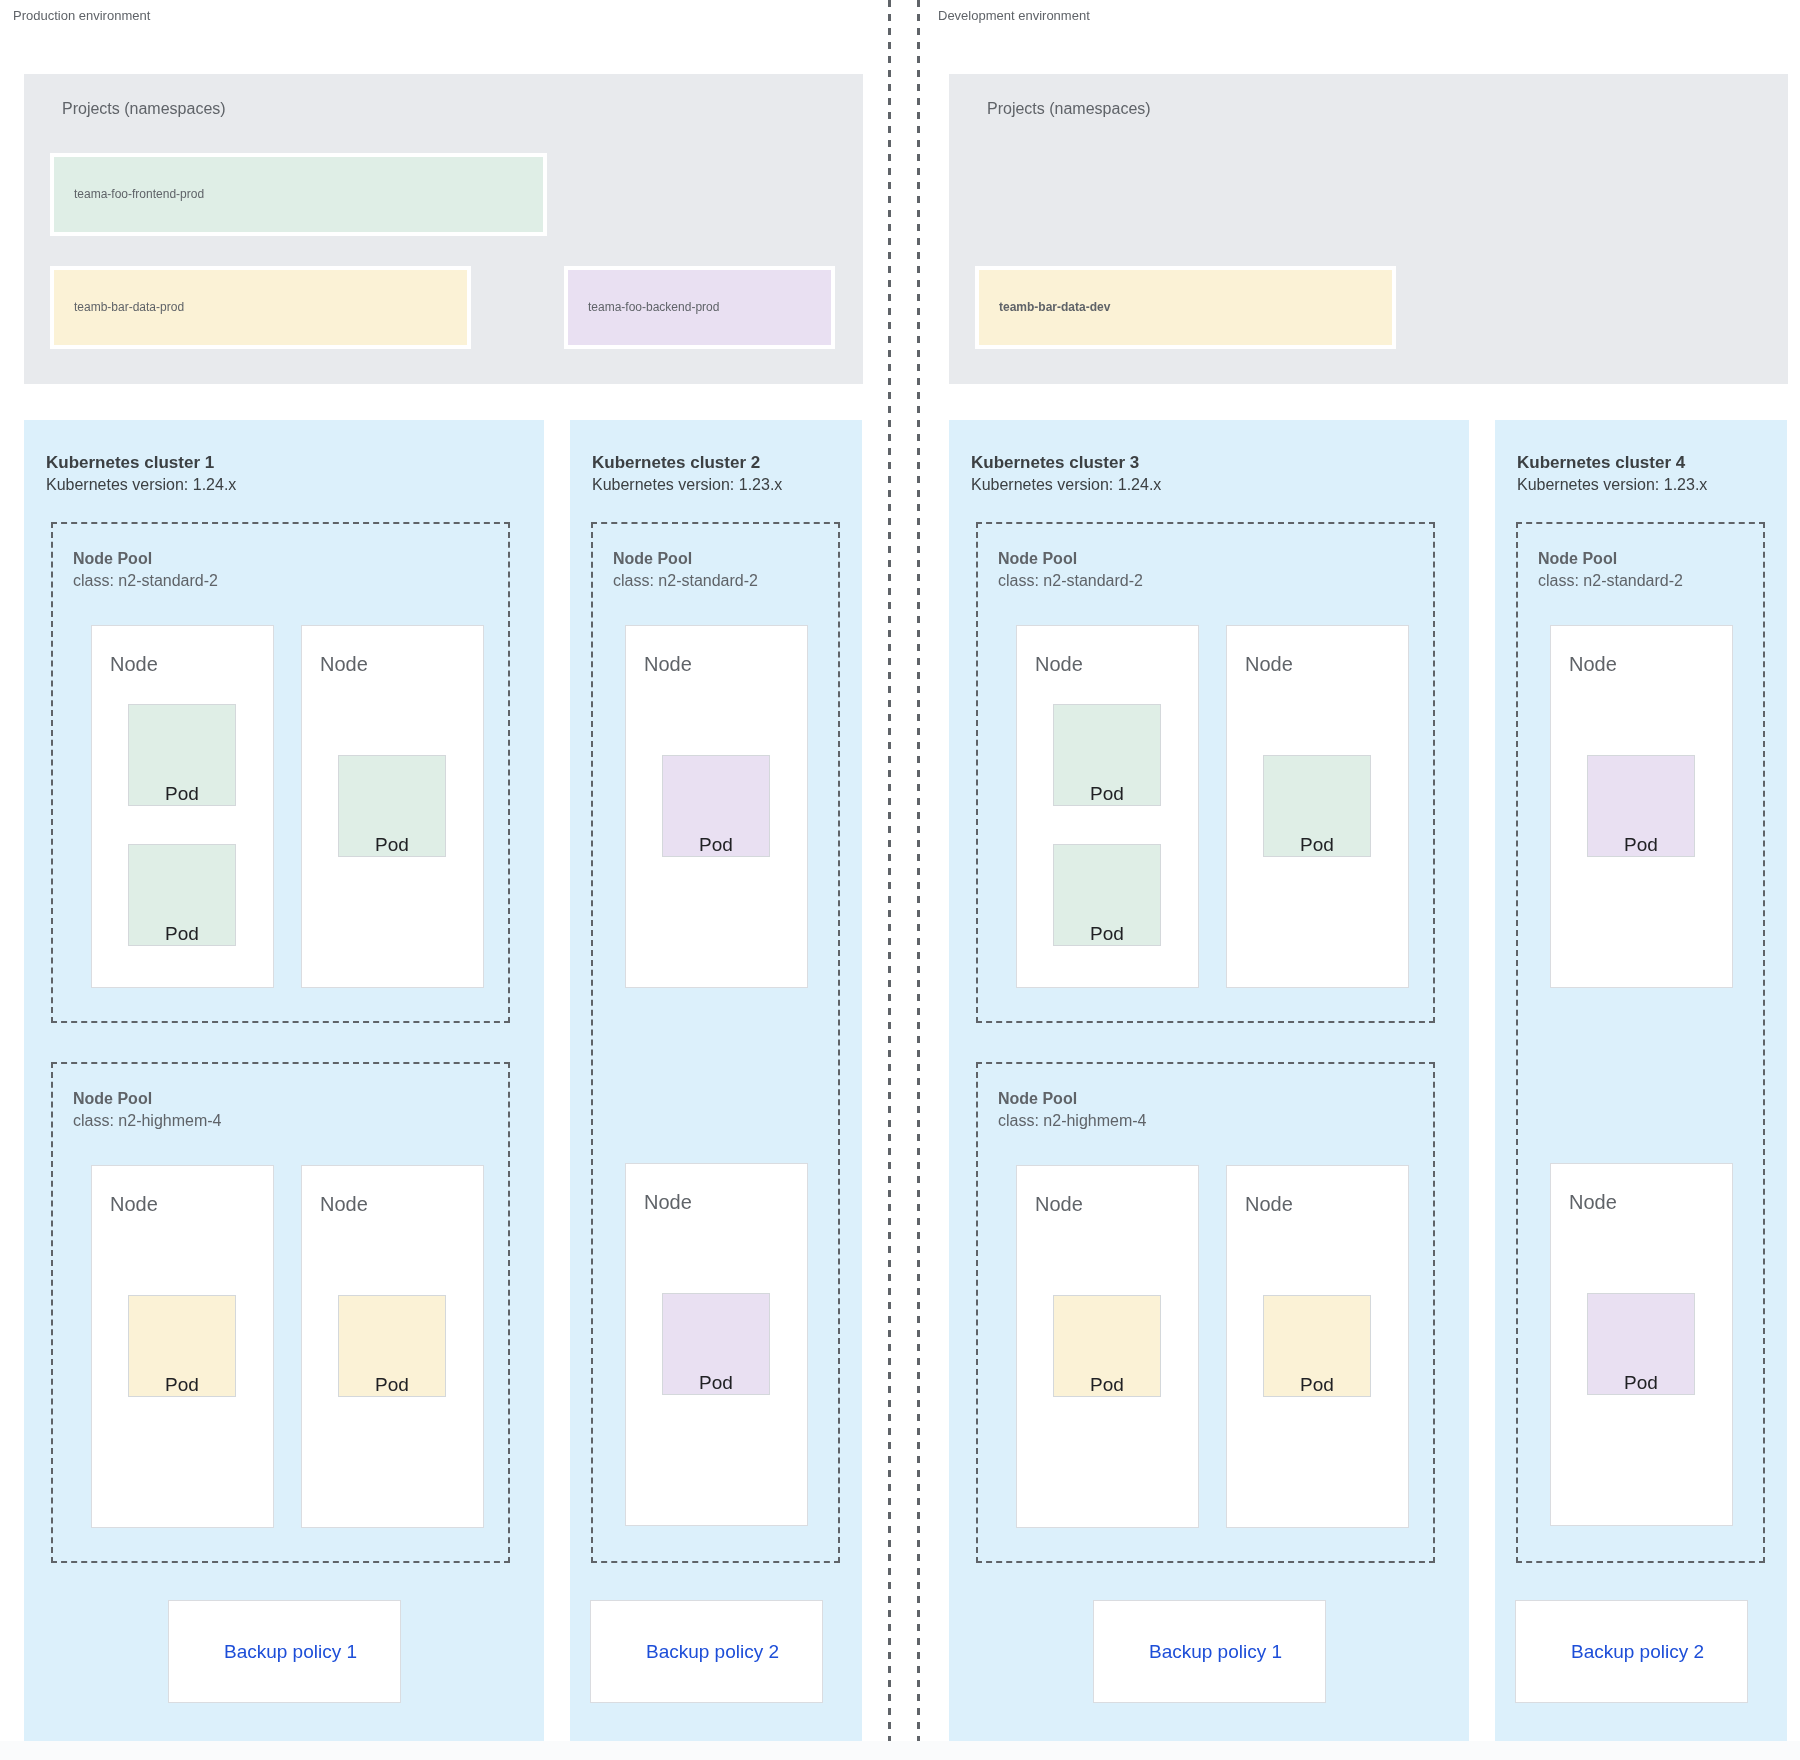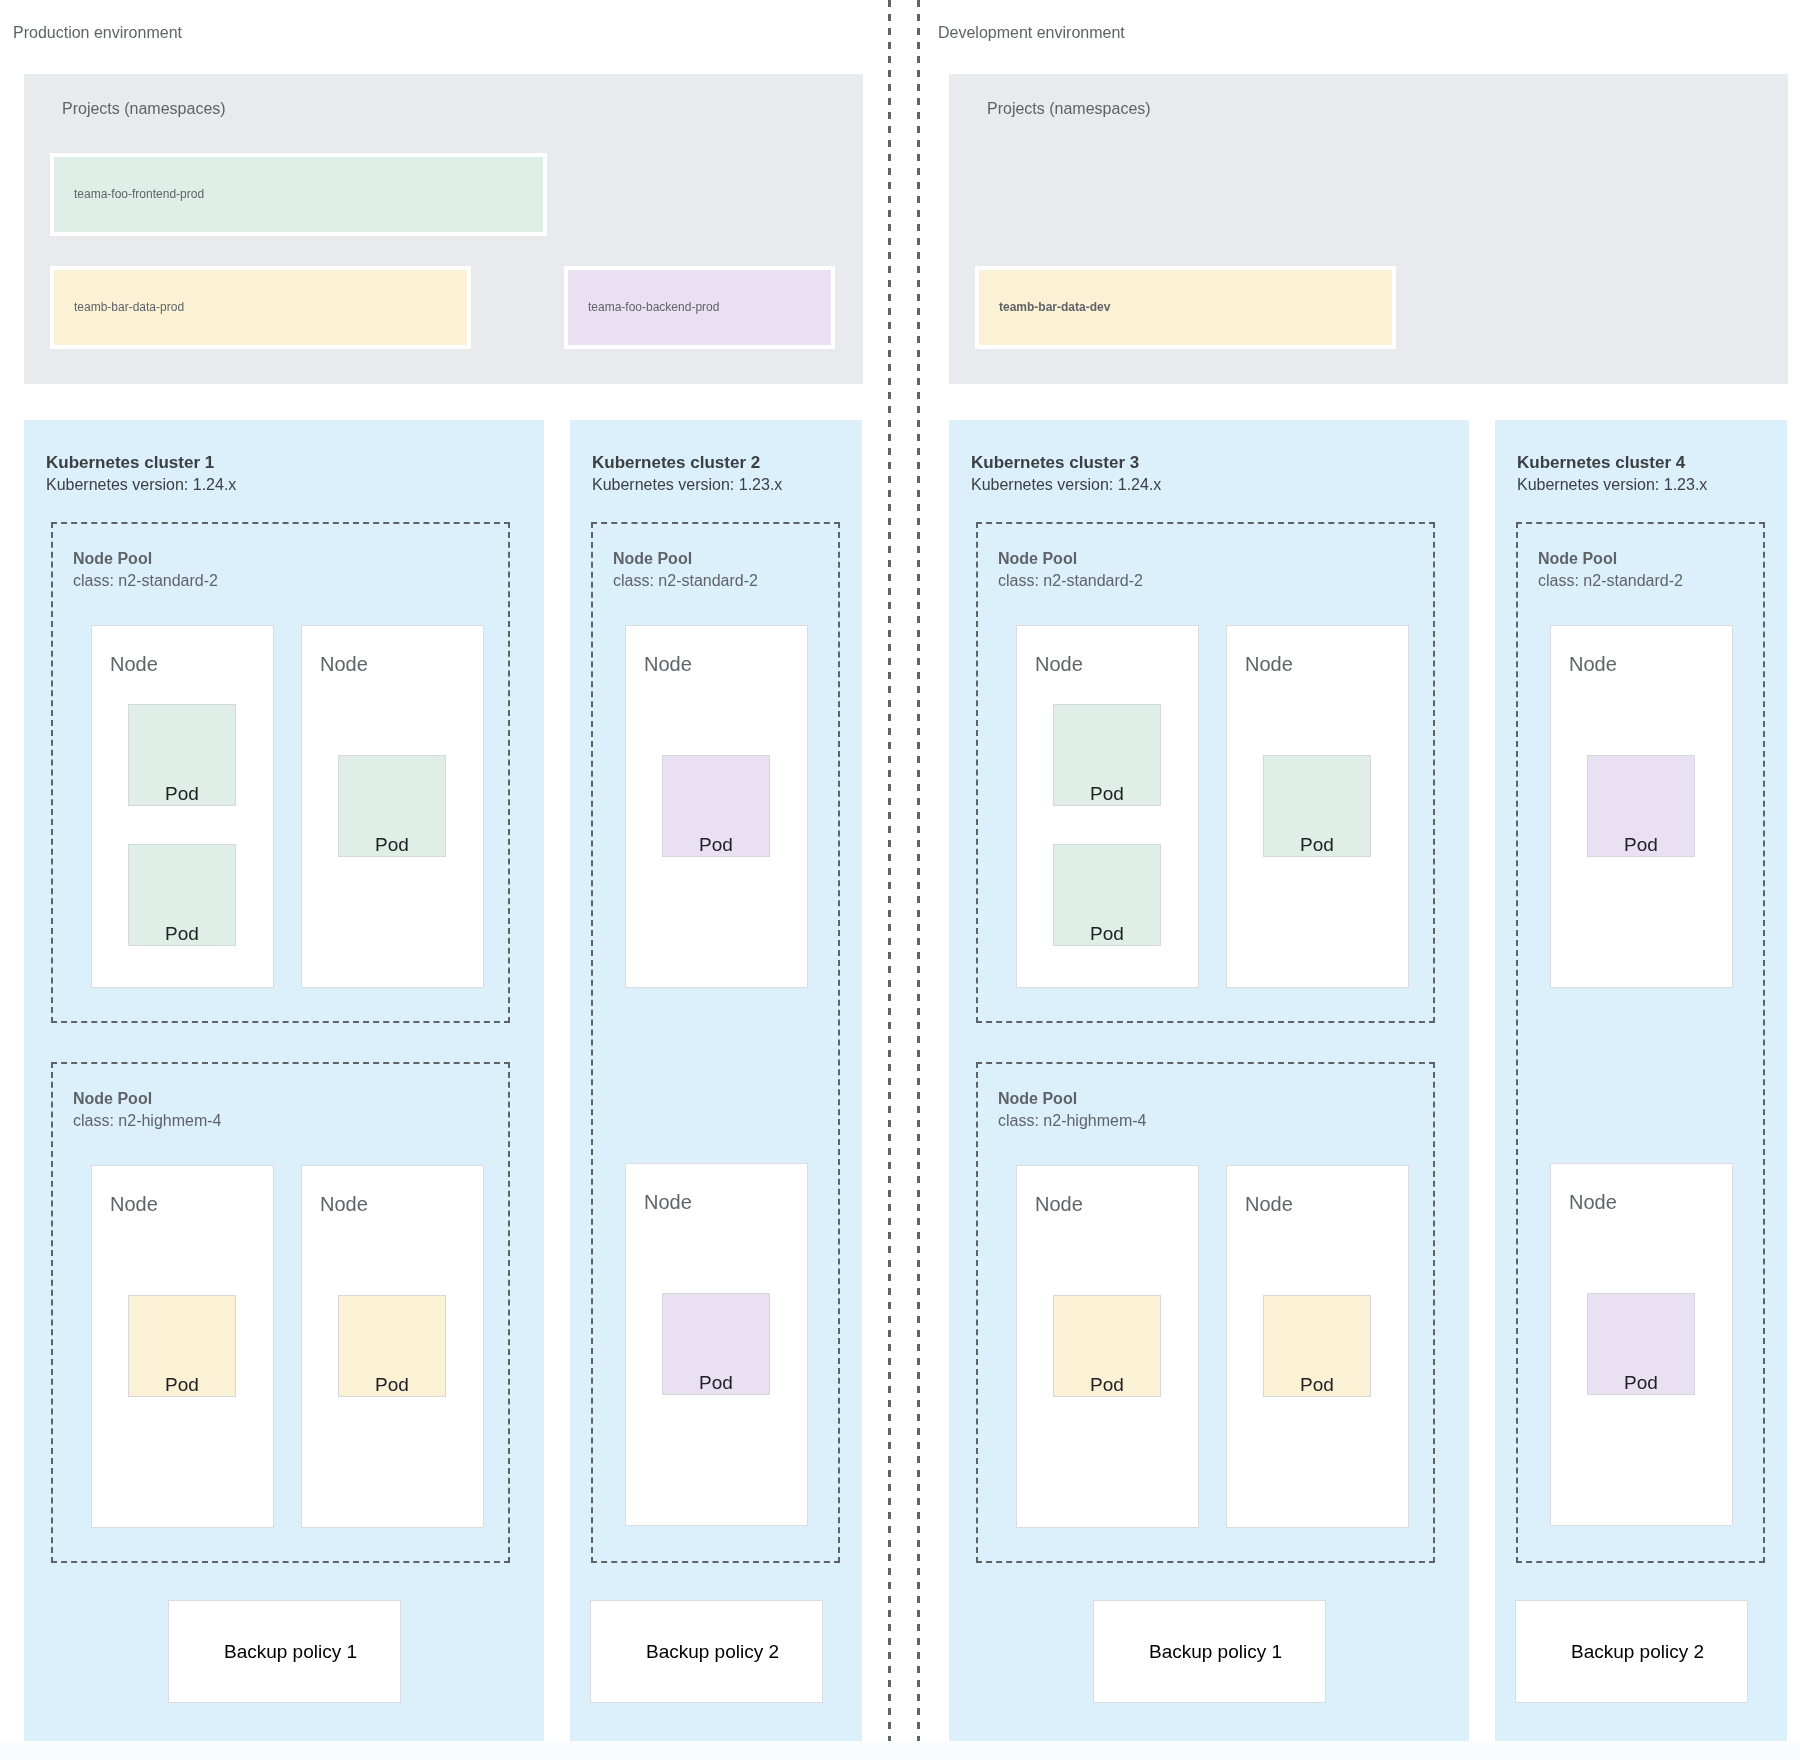--- a/index.html
+++ b/index.html
@@ -6,21 +6,21 @@
   body{
     position:relative;
     width:1800px;height:1760px;
     background:#ffffff;
     font-family:"Liberation Sans", sans-serif;
     overflow:hidden;
   }
   .env{position:absolute;top:0;height:1760px;width:880px;}
   .env-0{left:0;}
   .env-1{left:925px;}
-  .env-title{position:absolute;left:13px;top:24px;font-size:16px;color:#5F6368;white-space:nowrap;}
+  .env-title{position:absolute;left:13px;top:8px;font-size:13px;color:#5F6368;white-space:nowrap;}
 
   .projects-box{position:absolute;left:24px;top:74px;width:839px;height:310px;background:#E8EAED;}
   .projects-title{position:absolute;left:38px;top:26px;font-size:16px;color:#5F6368;}
   .project-item{position:absolute;height:83px;border:4px solid #ffffff;box-sizing:border-box;}
   .slot-a{left:26px;top:79px;width:497px;}
   .slot-b{left:26px;top:192px;width:421px;}
   .slot-c{left:540px;top:192px;width:271px;}
   .project-label{display:block;margin-left:20px;line-height:75px;font-size:12px;color:#5F6368;white-space:nowrap;}
 
   .cluster{position:absolute;top:420px;height:1321px;background:#DCF0FB;}
@@ -44,21 +44,21 @@
   .node-t2{left:32px;top:639px;}
   .node-label{position:absolute;left:18px;top:27px;font-size:20px;color:#5F6368;}
 
   .pod{position:absolute;left:36px;width:108px;height:102px;border:1px solid #D4D8DB;box-sizing:border-box;
        display:flex;align-items:flex-end;justify-content:center;font-size:19px;color:#202124;}
   .pod-s1{top:78px;}
   .pod-s2{top:218px;}
   .pod-c{top:129px;}
 
   .backup{position:absolute;top:1180px;width:233px;height:103px;background:#ffffff;border:1px solid #DADCE0;box-sizing:border-box;
-          display:flex;align-items:center;justify-content:center;font-size:19px;color:#000000;white-space:nowrap;padding-left:12px;}
+          display:flex;align-items:center;justify-content:center;font-size:19px;color:#1d4ed8;white-space:nowrap;padding-left:12px;}
   .cluster-a .backup{left:144px;}
   .cluster-b .backup{left:20px;}
 
   .divider-line{position:absolute;top:0;width:3px;height:1760px;
      background:repeating-linear-gradient(to bottom,#5F6368 0 7px,transparent 7px 14px);}
   .dl-1{left:888px;}
   .dl-2{left:917px;}
   .bottom-strip{position:absolute;left:0;top:1741px;width:1800px;height:19px;background:#FAFBFC;}
 </style>
 </head>

